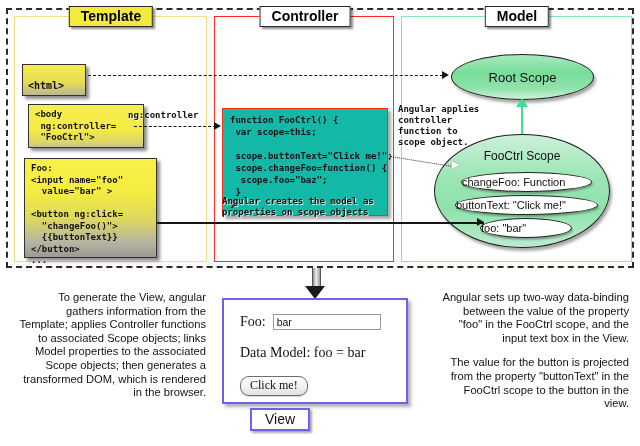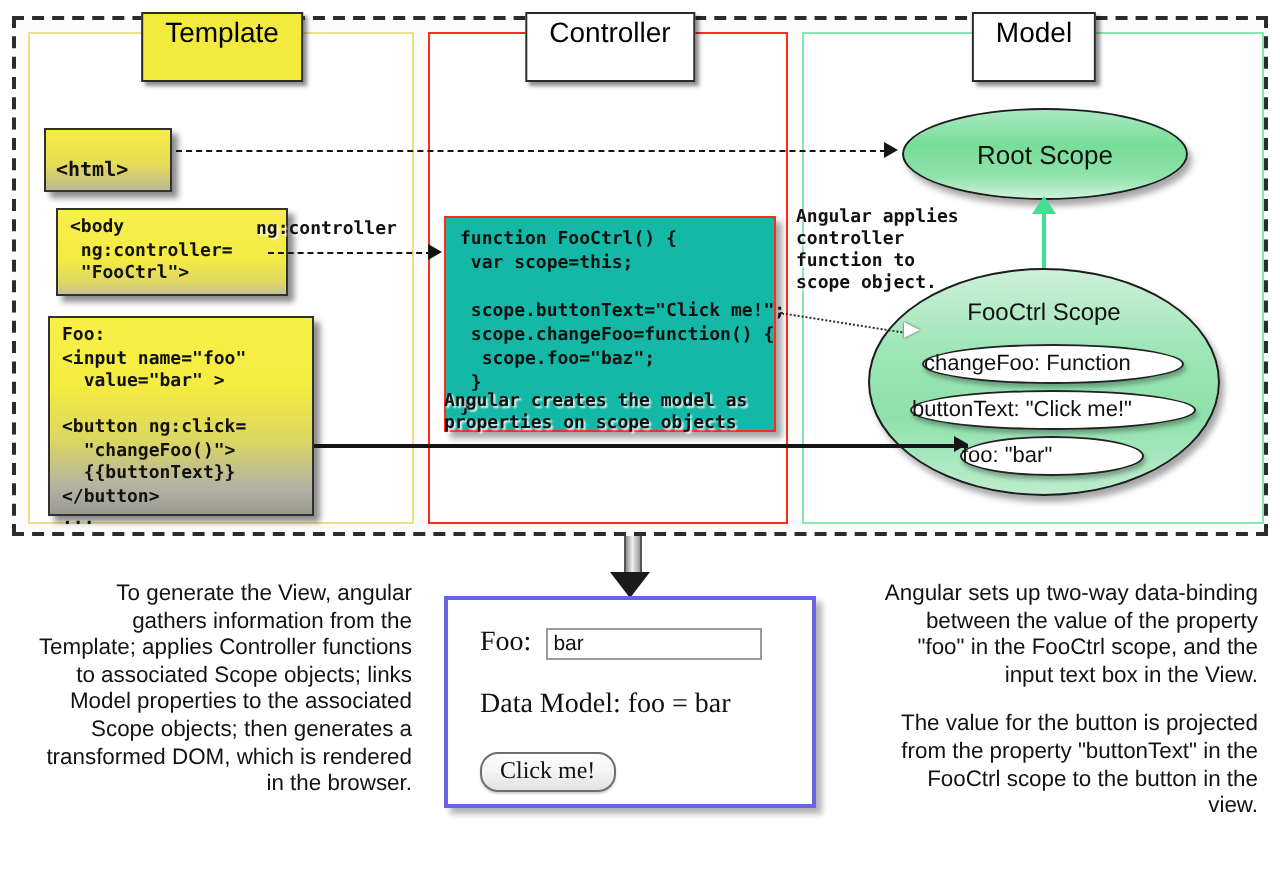--- a/index.html
+++ b/index.html
@@ -27,28 +27,29 @@
     box-sizing:border-box;
     border:1.5px solid #000;
   }
   .panel.template{left:14px;width:193px;border-color:#efdf8a;}
   .panel.controller{left:214px;width:180px;border-color:#fe2b20;}
   .panel.model{left:401px;width:231px;border-color:#84e8b0;}
 
   .panel-title{
     position:absolute;top:-11px;
     transform:translateX(-50%);
-    padding:1px 11px 16px 11px;
+    padding:1px 11px 2px 11px;
     font-size:14px;
     line-height:16px;
     color:#000;
     border:1.5px solid #2a2a2a;
     background:#ffffff;
     box-shadow:2px 2px 2px rgba(0,0,0,.45);
     white-space:nowrap;
+    font-weight:bold;
   }
   .panel.template .panel-title{background:#f2ea3c;}
 
   
   .tagbox{
     position:absolute;
     border:1.5px solid #33312b;
     box-shadow:3px 3px 3px rgba(0,0,0,.45);
     font-family:"DejaVu Sans Mono","Liberation Mono",monospace;
     font-weight:bold;
@@ -342,14 +343,15 @@
 
   <div class="view-box">
     <div class="view-row">
       <span class="view-label">Foo:</span>
       <input class="view-input" type="text" value="bar" style="">
     </div>
     <div class="view-model">Data Model: foo = bar</div>
     <div class="view-button">Click me!</div>
   </div>
 
+  <div class="view-title">View</div>
 
 </div>
 
 </body></html>

